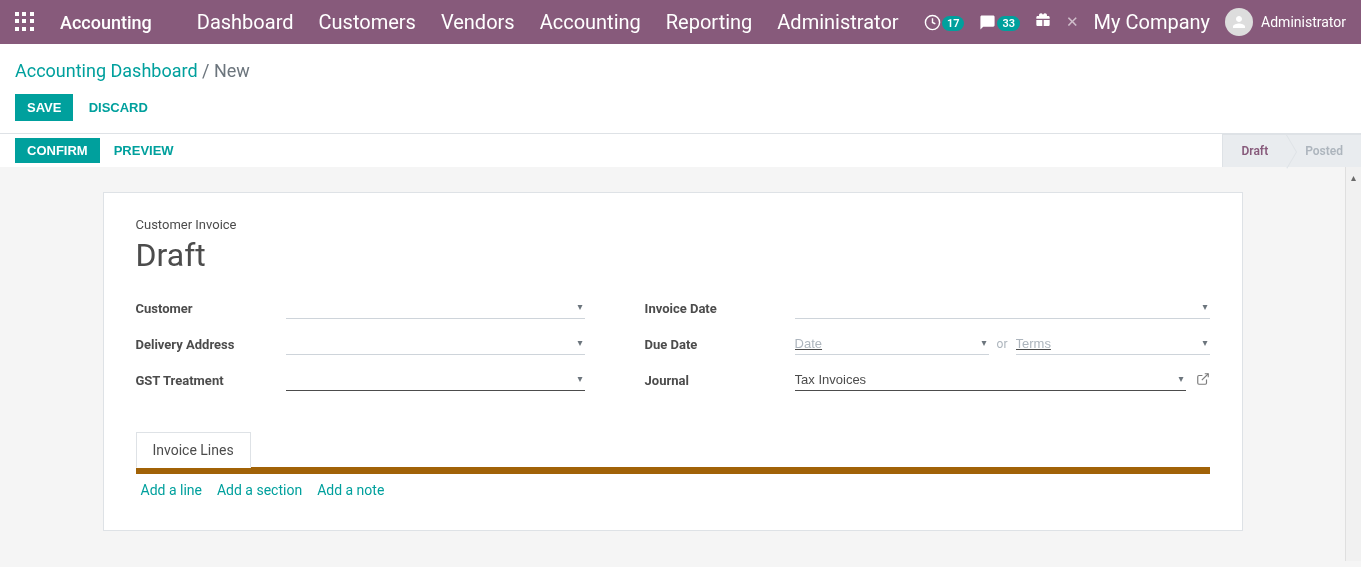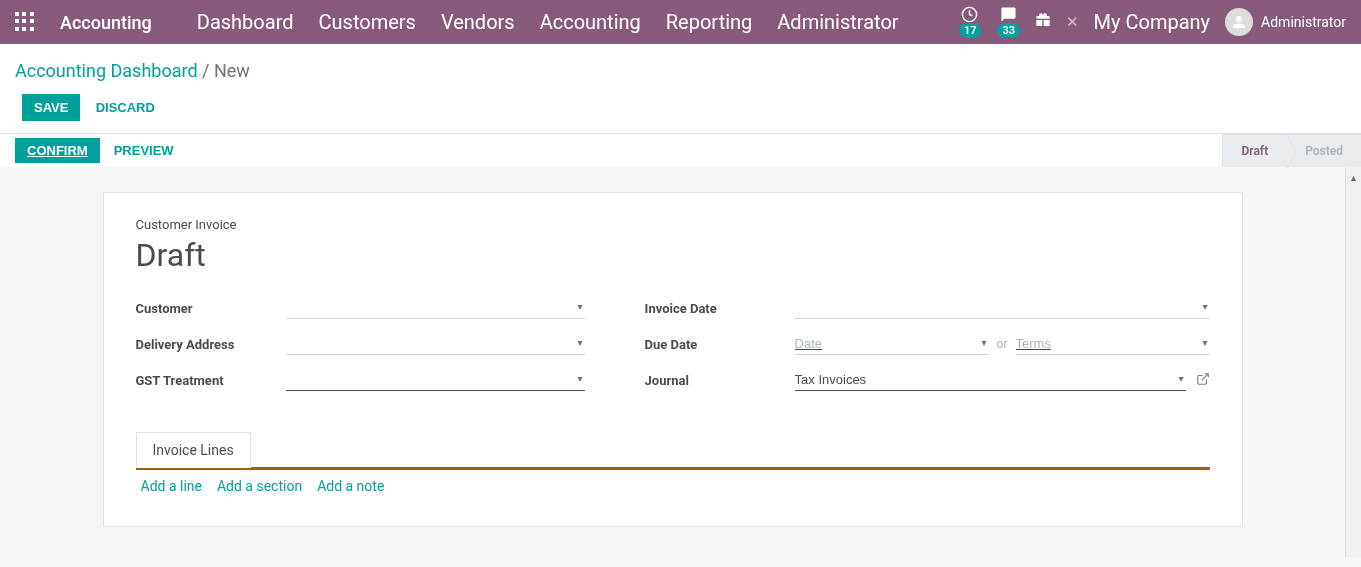--- a/index.html
+++ b/index.html
@@ -54,24 +54,23 @@
       font-size: 20px;
       cursor: pointer;
     }
     .nav-right {
       display: flex;
       align-items: center;
       gap: 15px;
     }
     .icon-badge {
       display: flex;
-      align-items: center;
-      cursor: pointer;
-      color: #fff;
-      flex-direction: column;
+      align-items: flex-end;
+      cursor: pointer;
+      color: #fff;
     }
     .badge {
       background: #00a09d;
       color: #fff;
       border-radius: 10px;
       padding: 1px 5px;
       font-size: 11px;
       font-weight: 600;
       margin-left: 1px;
     }
@@ -114,21 +113,20 @@
     .breadcrumb a {
       color: #00a09d;
       text-decoration: none;
       cursor: pointer;
     }
     .breadcrumb .sep, .breadcrumb .current {
       color: #6c757d;
     }
     .action-buttons {
       padding: 5px 0 12px 0;
-      margin-left: 7px;
     }
     .btn-primary {
       background: #00a09d;
       color: #fff;
       border: none;
       padding: 6px 12px;
       font-size: 13px;
       font-weight: 600;
       cursor: pointer;
       text-transform: uppercase;
@@ -158,21 +156,20 @@
     }
     .btn-confirm {
       background: #00a09d;
       color: #fff;
       border: none;
       padding: 5px 12px;
       font-size: 13px;
       font-weight: 600;
       cursor: pointer;
       text-transform: uppercase;
-      text-decoration: underline;
     }
     .btn-preview {
       color: #00a09d;
       background: none;
       border: none;
       padding: 5px 14px;
       font-size: 13px;
       font-weight: 600;
       cursor: pointer;
       text-transform: uppercase;
@@ -311,21 +308,21 @@
       flex: 0 0 auto;
     }
     .external-link {
       margin-left: 10px;
       color: #7c7c7c;
       cursor: pointer;
       font-size: 14px;
     }
     .tabs {
       display: flex;
-      border-bottom: 3px solid #a16207;
+      border-bottom: 7px solid #a16207;
       align-items: center;
     }
     .tab-item {
       padding: 9px 16px;
       cursor: pointer;
       color: #6c757d;
       border: 1px solid transparent;
       border-bottom: none;
       font-size: 14px;
       margin-bottom: -1px;

